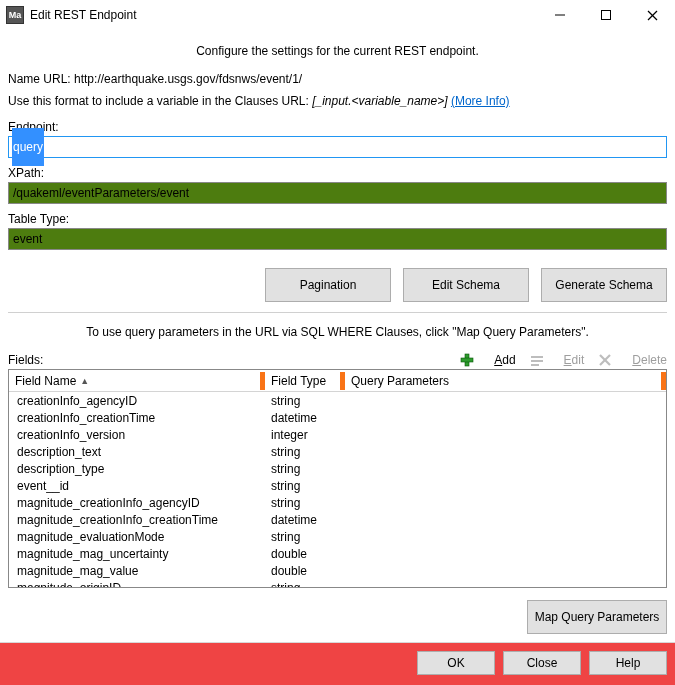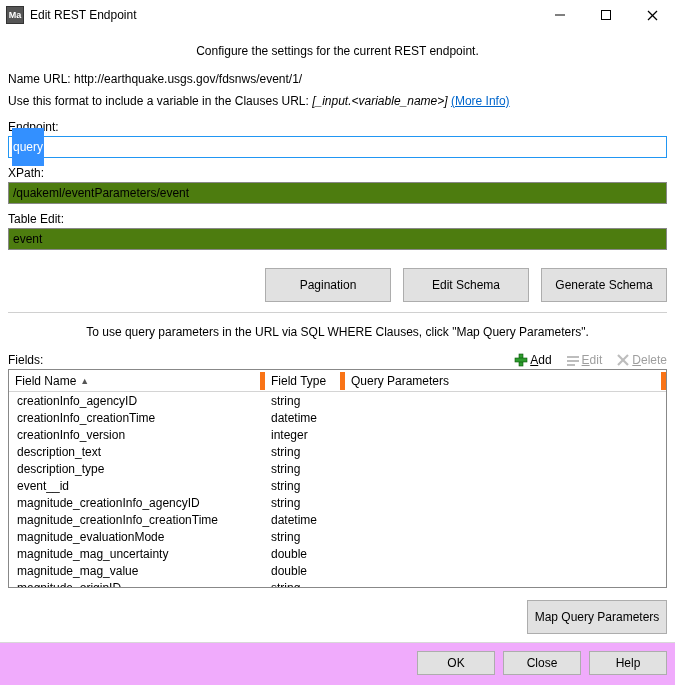--- a/index.html
+++ b/index.html
@@ -122,21 +122,21 @@
   }
   .fields-toolbar {
     display: flex;
     align-items: center;
     margin-bottom: 2px;
   }
   .fields-toolbar .lbl { flex: 1; }
   .tool-btn {
     display: flex;
     align-items: center;
-    gap: 2px;
+    gap: 20px;
     margin-left: 14px;
     font-size: 12px;
     cursor: pointer;
   }
   .tool-btn.disabled { color: #9e9e9e; cursor: default; }
   .tool-btn .u { text-decoration: underline; }
   .tool-icon { width: 14px; height: 14px; display: inline-flex; align-items: center; justify-content: center; }
   .add-icon svg { width: 14px; height: 14px; }
   .edit-icon, .del-icon { font-size: 14px; line-height: 1; }
   .table-wrap {
@@ -188,21 +188,21 @@
     display: flex;
     justify-content: flex-end;
     margin-top: 12px;
   }
   .bottom-btn-row .btn { min-width: 140px; }
   .footer {
     display: flex;
     justify-content: flex-end;
     gap: 8px;
     padding: 8px 8px 10px 8px;
-    background: #f0abfc;
+    background: #ef4444;
     border-top: 1px solid #d8d8d8;
   }
   .footer .btn { min-width: 78px; height: 24px; }
 </style>
 </head>
 <body>
 
 <div class="window">
 
   <div class="titlebar">
@@ -249,21 +249,21 @@
         <span class="sel">query</span>
       </div>
     </div>
 
     <div class="field-block">
       <div class="field-label">XPath:</div>
       <input class="text-input" type="text" value="/quakeml/eventParameters/event" style="">
     </div>
 
     <div class="field-block">
-      <div class="field-label">Table Edit:</div>
+      <div class="field-label">Table Type:</div>
       <input class="text-input" type="text" value="event" style="">
     </div>
 
     <div class="btn-row">
       <button class="btn">Pagination</button>
       <button class="btn">Edit Schema</button>
       <button class="btn">Generate Schema</button>
     </div>
 
     <hr class="hr">

